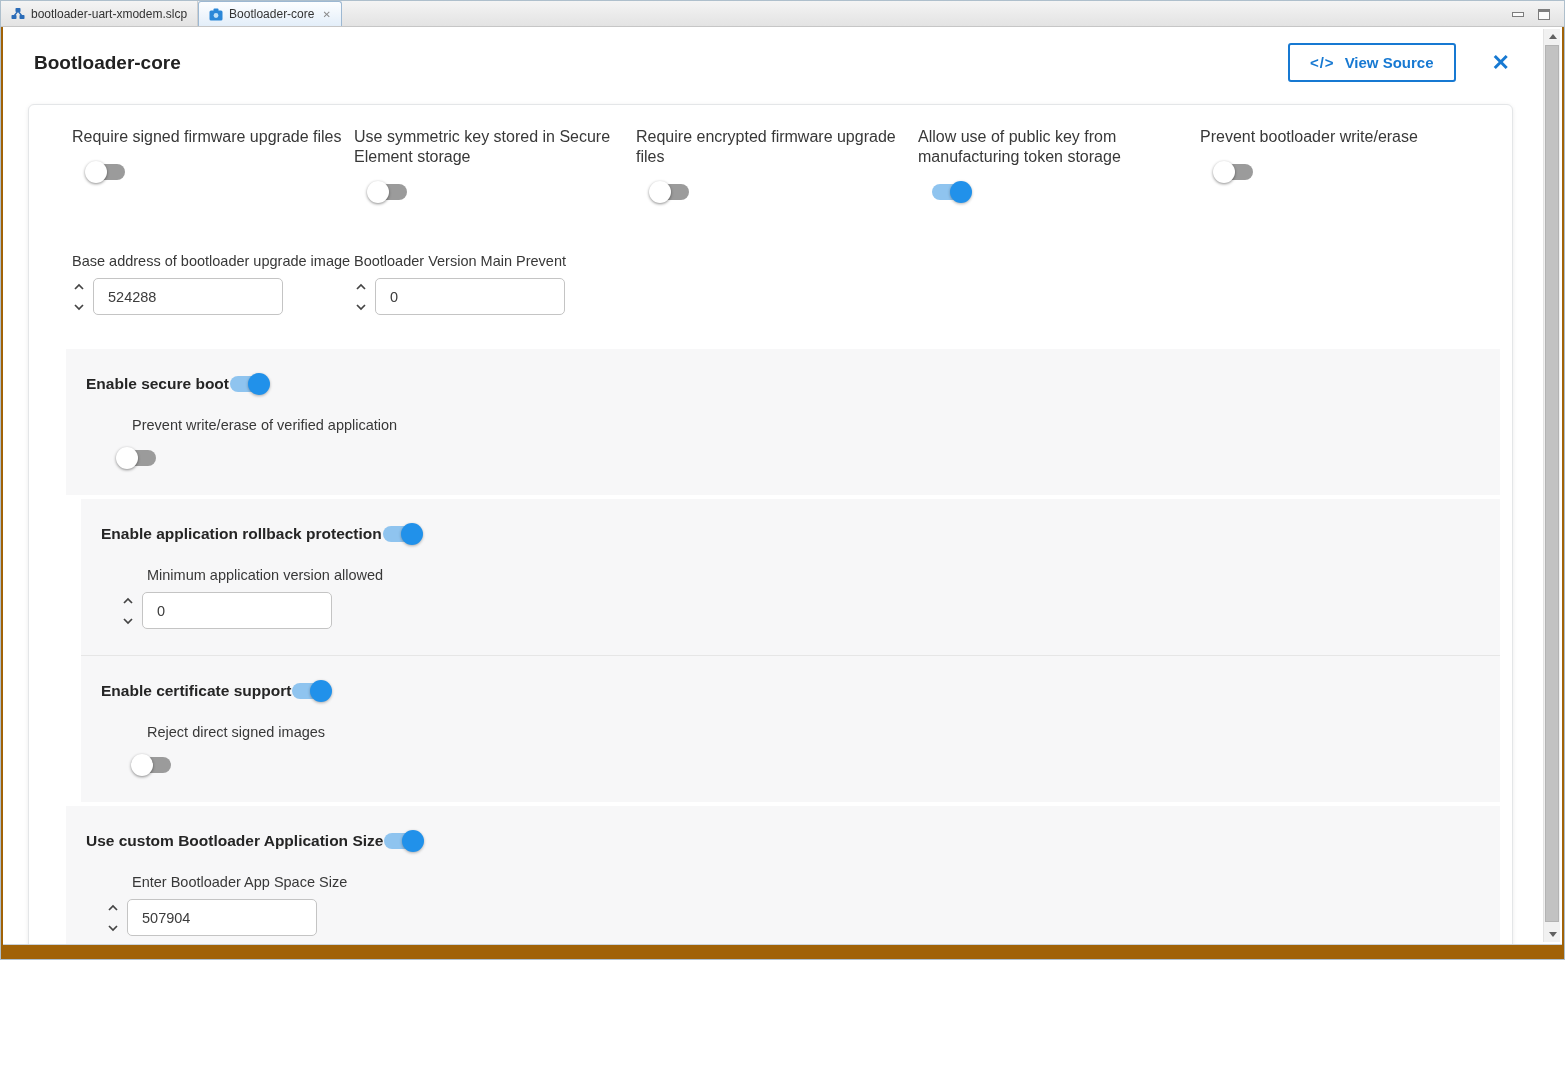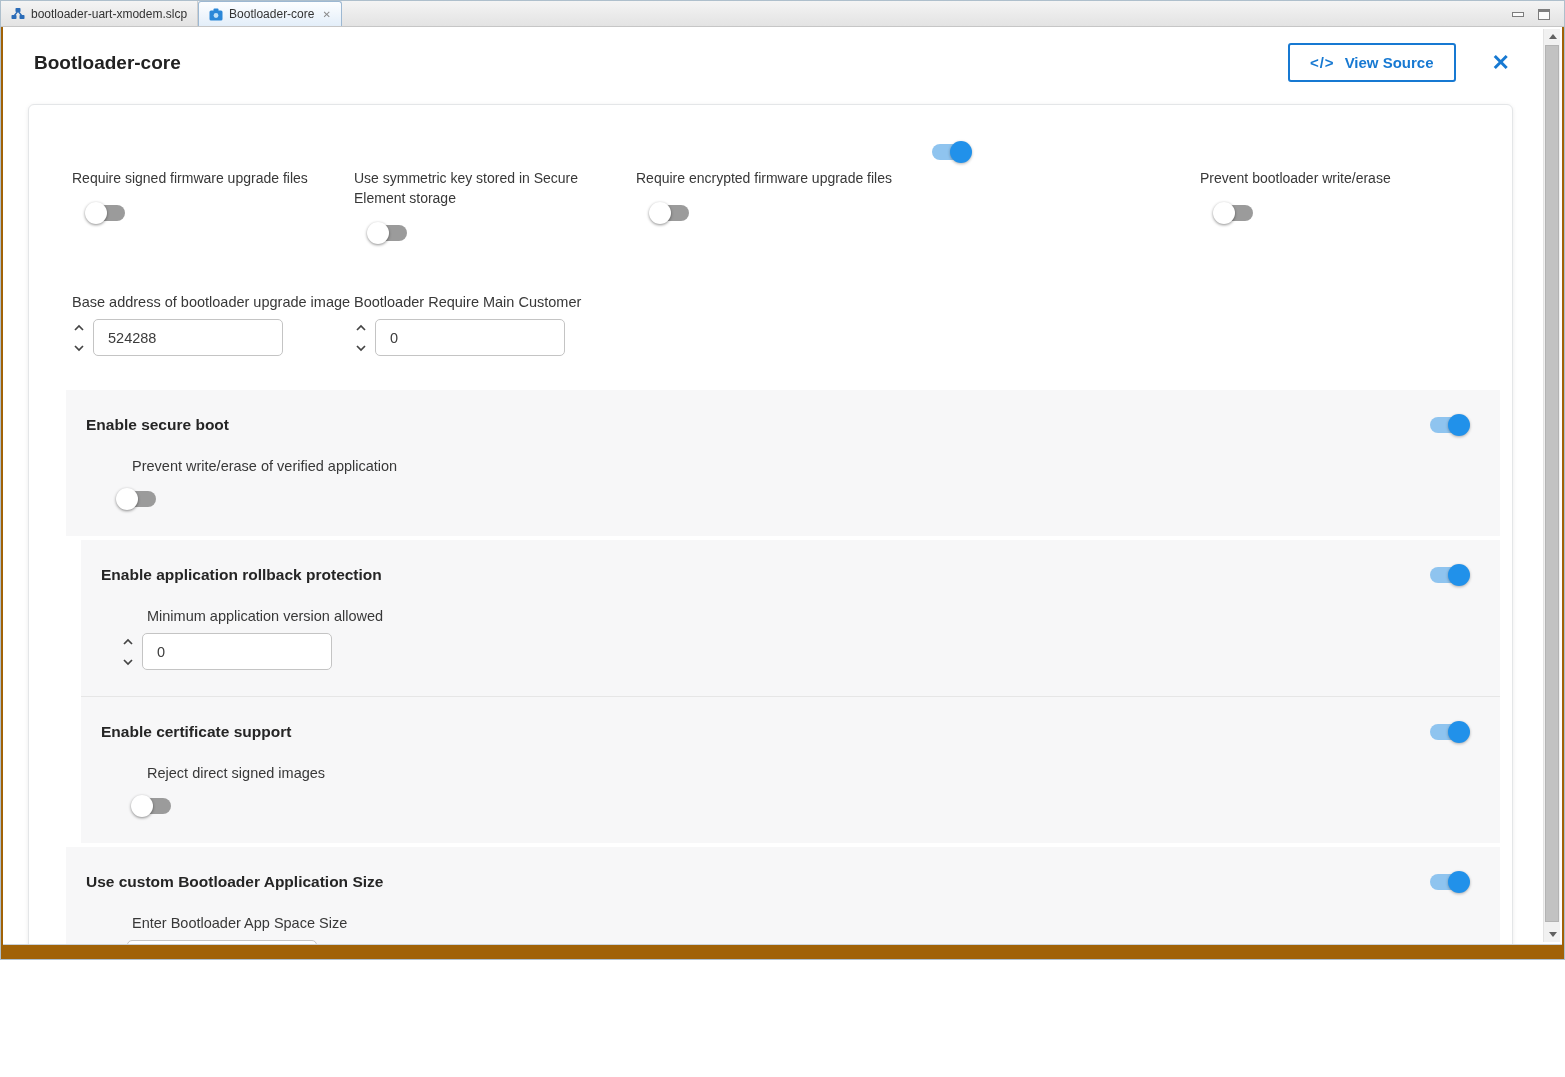--- a/index.html
+++ b/index.html
@@ -36,21 +36,21 @@
   .close-x{color:var(--accent);font-size:22px;font-weight:bold;cursor:pointer;line-height:1;}
 
   
   .card{position:relative;margin:8px 27px 0 25px;height:948px;background:#fff;border:1px solid #e4e6e8;border-radius:6px;box-shadow:0 1px 4px rgba(0,0,0,0.08);}
   .section-header{display:flex;align-items:center;margin-top:24px;}
   .section-accent{width:6px;height:30px;background:var(--accent);margin-left:-1px;flex:0 0 auto;}
   .section-title{font-size:17px;font-weight:bold;color:#222;margin-left:17px;}
 
   .toggle-row{display:flex;margin:22px 10px 0 43px;}
   .toggle-cell{width:282px;display:flex;flex-direction:column;align-items:flex-start;padding-right:10px;}
-  .toggle-cell .lbl{font-size:14px;color:#383838;line-height:20px;min-height:20px;margin-top:41px;}
+  .toggle-cell .lbl{font-size:16px;color:#383838;line-height:20px;min-height:20px;}
   .toggle-cell .toggle{margin-top:14px;margin-left:13px;}
 
   
   .toggle{position:relative;width:41px;height:22px;cursor:pointer;flex:0 0 auto;}
   .toggle .track{position:absolute;left:1px;top:3px;width:39px;height:16px;border-radius:8px;background:var(--toggle-off-track);}
   .toggle .thumb{position:absolute;left:0;top:0;width:22px;height:22px;border-radius:50%;background:#fff;box-shadow:0 1px 3px rgba(0,0,0,0.45);}
   .toggle.on .track{background:var(--toggle-on-track);}
   .toggle.on .thumb{left:19px;background:var(--toggle-on-thumb);box-shadow:0 1px 3px rgba(0,0,0,0.3);}
 
   
@@ -62,21 +62,21 @@
   .step-btn{width:14px;height:12px;border:none;background:transparent;cursor:pointer;padding:0;display:flex;align-items:center;justify-content:center;}
   .num-input{width:190px;height:37px;border:1px solid #c4c4c4;border-radius:5px;padding:16px 14px;font-size:14.5px;color:#3c3c3c;font-family:"Liberation Sans",sans-serif;background:#fff;}
 
   
   .groups{margin-top:34px;}
   .group{background:var(--block-bg);margin-right:12px;padding:24px 30px 26px 20px;}
   .group.ind0{margin-left:37px;}
   .group.ind1{margin-left:52px;}
   .group.gap-after{margin-bottom:4px;}
   .group.line-after{border-bottom:1px solid #e6e6e6;}
-  .group-head{display:flex;align-items:center;justify-content:space-between;}
+  .group-head{display:flex;align-items:center;}
   .group-title{font-size:15.5px;font-weight:bold;color:#252525;}
   .group-body{margin-left:20px;margin-top:22px;}
   .group-body .lbl{font-size:14.5px;color:#383838;margin-left:26px;}
   .group-body .toggle{margin-top:14px;margin-left:10px;}
   .group-body .num-control{margin-top:9px;}
 
   
   .scrollbar{position:absolute;top:2px;right:2px;bottom:2px;width:17px;background:#f1f1f1;border-left:1px solid #e3e3e3;}
   .sb-arrow{position:absolute;left:0;width:17px;height:15px;display:flex;align-items:center;justify-content:center;cursor:pointer;}
   .sb-up{top:0;}
@@ -148,20 +148,21 @@
               </div>
           </div>
           <div class="toggle-cell">
             <span class="lbl">Require encrypted firmware upgrade files</span>
             <div class="toggle">
                 <div class="track"></div>
                 <div class="thumb"></div>
               </div>
           </div>
           <div class="toggle-cell">
+            <span class="lbl">Allow use of public key from manufacturing token storage</span>
             <div class="toggle on">
                 <div class="track"></div>
                 <div class="thumb"></div>
               </div>
           </div>
           <div class="toggle-cell">
             <span class="lbl">Prevent bootloader write/erase</span>
             <div class="toggle">
                 <div class="track"></div>
                 <div class="thumb"></div>
@@ -182,21 +183,21 @@
                 <button class="step-btn">
                     <svg width="12" height="8" viewBox="0 0 12 8">
                       <polyline points="2,2 6,6 10,2" fill="none" stroke="#444" stroke-width="1.7"></polyline>
                     </svg>
                   </button>
               </div>
               <input class="num-input" type="text" value="524288" style="">
             </div>
           </div>
           <div class="num-cell">
-            <div class="num-lbl">Bootloader Require Main Customer</div>
+            <div class="num-lbl">Bootloader Version Main Prevent</div>
             <div class="num-control">
               <div class="stepper">
                 <button class="step-btn">
                     <svg width="12" height="8" viewBox="0 0 12 8">
                       <polyline points="2,6 6,2 10,6" fill="none" stroke="#444" stroke-width="1.7"></polyline>
                     </svg>
                   </button>
                 <button class="step-btn">
                     <svg width="12" height="8" viewBox="0 0 12 8">
                       <polyline points="2,2 6,6 10,2" fill="none" stroke="#444" stroke-width="1.7"></polyline>

